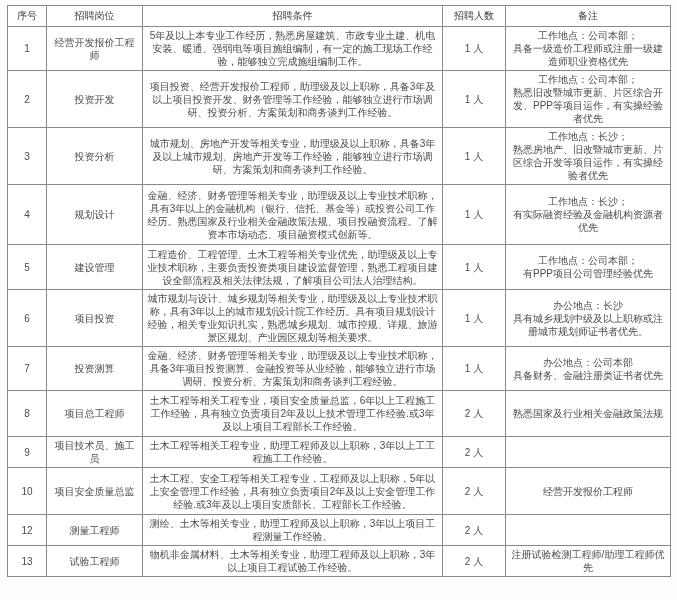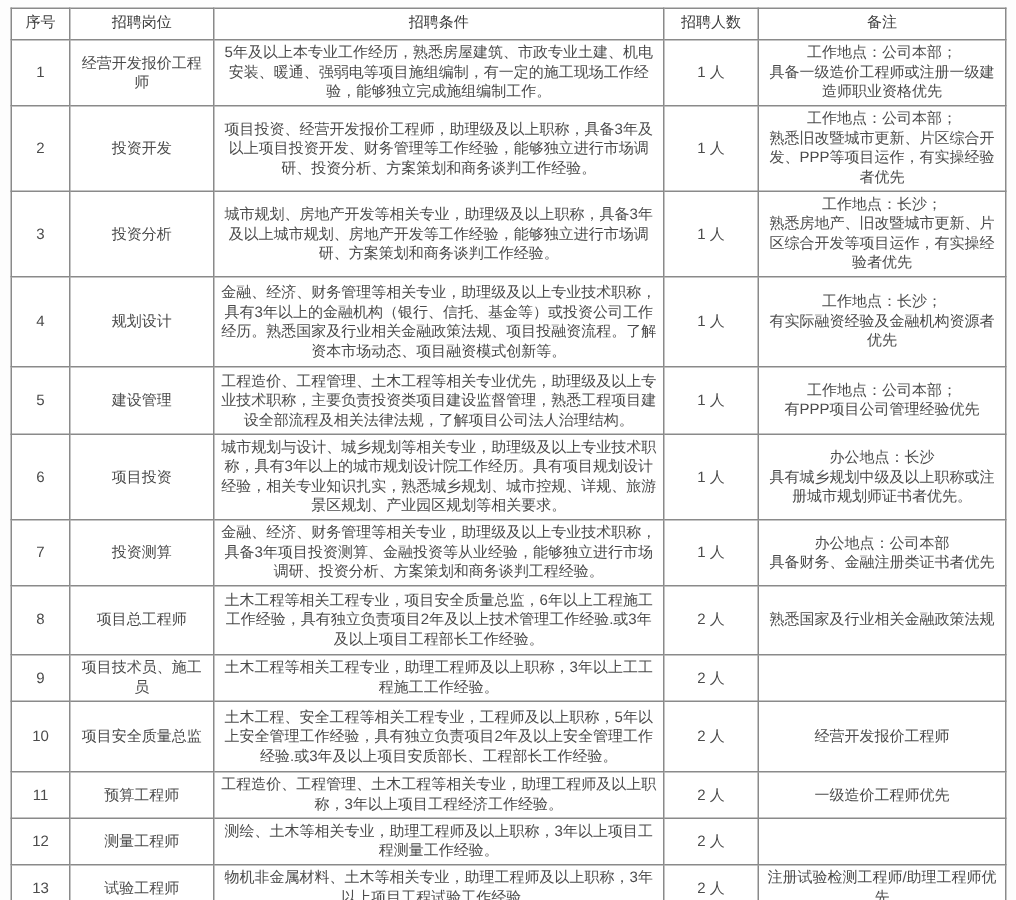--- a/index.html
+++ b/index.html
@@ -149,27 +149,20 @@
         <td class="note"></td>
       </tr>
       <tr>
         <td class="no">10</td>
         <td class="position">项目安全质量总监</td>
         <td class="condition">土木工程、安全工程等相关工程专业，工程师及以上职称，5年以上安全管理工作经验，具有独立负责项目2年及以上安全管理工作经验.或3年及以上项目安质部长、工程部长工作经验。</td>
         <td class="count">2 人</td>
         <td class="note">经营开发报价工程师</td>
       </tr>
       <tr>
-        <td class="no">11</td>
-        <td class="position">预算工程师</td>
-        <td class="condition">工程造价、工程管理、土木工程等相关专业，助理工程师及以上职称，3年以上项目工程经济工作经验。</td>
-        <td class="count">2 人</td>
-        <td class="note">一级造价工程师优先</td>
-      </tr>
-      <tr>
         <td class="no">12</td>
         <td class="position">测量工程师</td>
         <td class="condition">测绘、土木等相关专业，助理工程师及以上职称，3年以上项目工程测量工作经验。</td>
         <td class="count">2 人</td>
         <td class="note"></td>
       </tr>
       <tr>
         <td class="no">13</td>
         <td class="position">试验工程师</td>
         <td class="condition">物机非金属材料、土木等相关专业，助理工程师及以上职称，3年以上项目工程试验工作经验。</td>

